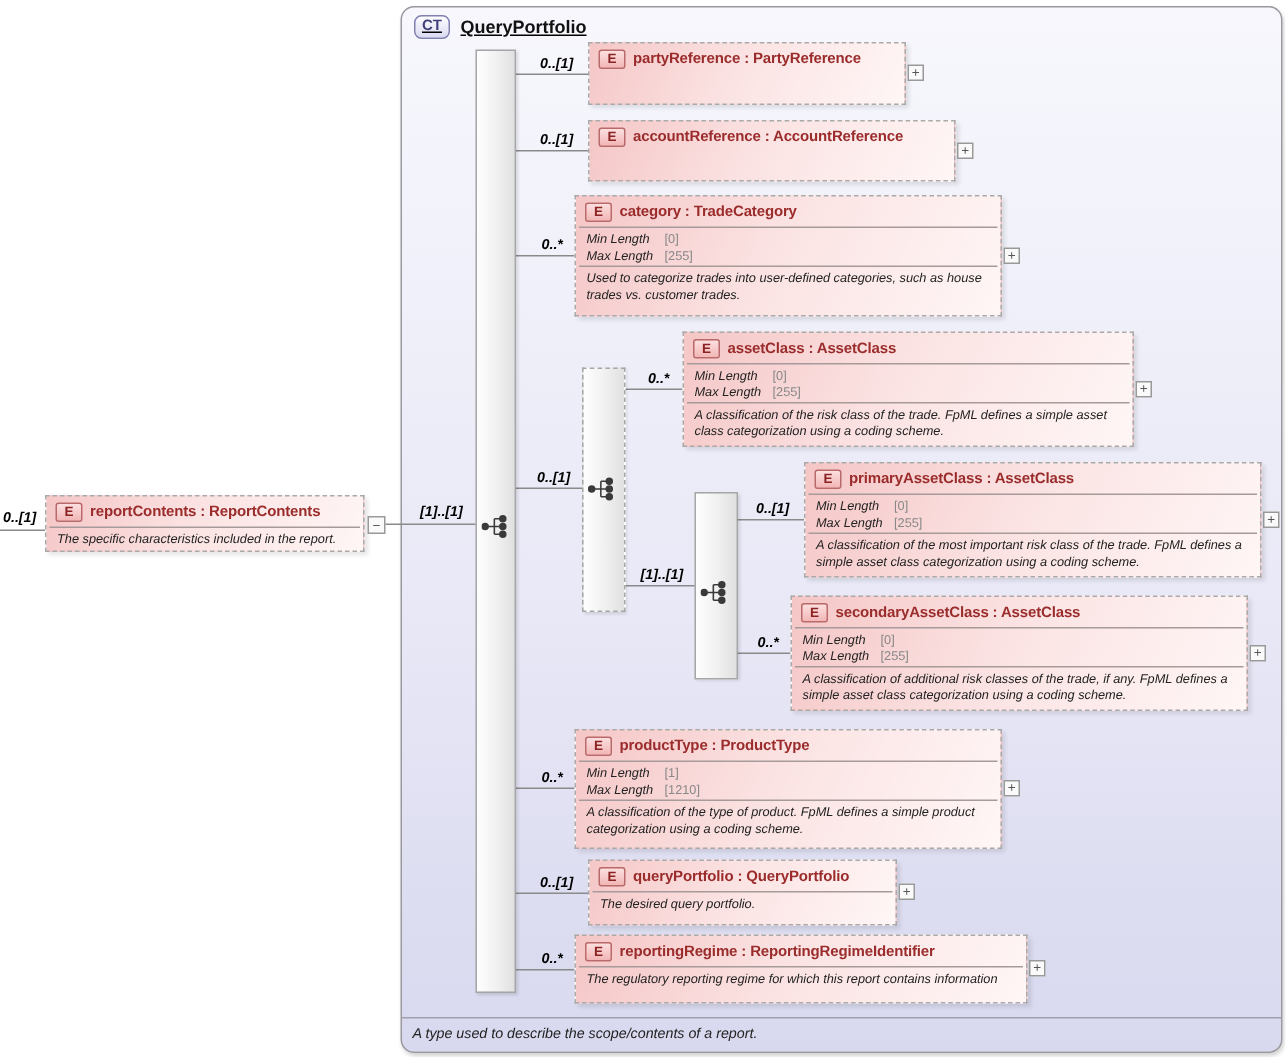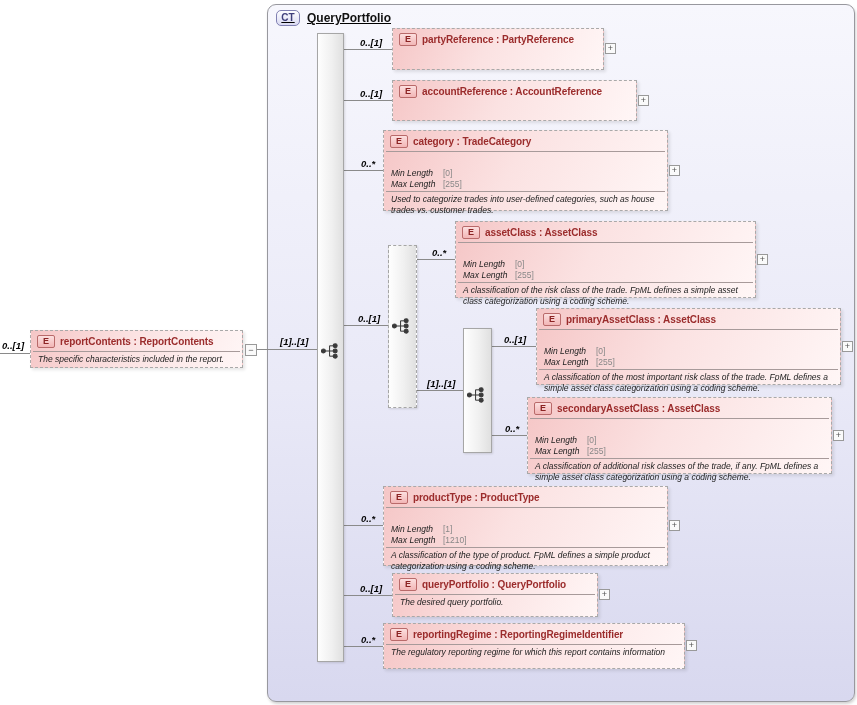--- a/index.html
+++ b/index.html
@@ -21,21 +21,21 @@
 
   
   .ebox{position:absolute;border:1px dashed #a9a9a9;box-sizing:border-box;
     background:linear-gradient(115deg,#f5c6c6 0%,#fbe2e2 45%,#fff6f6 100%);
     box-shadow:2px 2px 3px rgba(0,0,0,0.10);}
   .ebox-header{display:flex;align-items:center;gap:5px;padding:4px 6px 3px;overflow:hidden;}
   .e-badge{flex:0 0 auto;width:16px;height:11px;line-height:11px;text-align:center;
     font-size:9px;font-weight:bold;color:#8b2323;border:1px solid #b96a6a;border-radius:2px;
     background:linear-gradient(#fcdfdf,#f2b6b6);}
   .e-title{font-size:10px;font-weight:bold;color:#9b2c2c;white-space:nowrap;letter-spacing:-0.1px;text-align:center;}
-  .facets{border-top:1px solid #a79a9a;margin:0 2px;padding:16px 5px 2px;}
+  .facets{border-top:1px solid #a79a9a;margin:0 2px;padding:2px 5px 2px;}
   .facet-row{display:flex;line-height:10.5px;}
   .facet-label{font-size:8.5px;font-style:italic;color:#222;width:52px;flex:0 0 auto;}
   .facet-value{font-size:8.5px;color:#888;}
   .edesc{border-top:1px solid #a79a9a;margin:0 2px;padding:2px 5px 3px;
     font-size:8.5px;font-style:italic;color:#222;line-height:10.5px;overflow:hidden;}
   .edesc.nowrap{white-space:nowrap;}
   .togglebox{position:absolute;right:-13px;top:50%;margin-top:-6px;width:11px;height:11px;
     border:1px solid #999;background:#fafafa;color:#555;font-size:9px;line-height:9px;
     text-align:center;box-sizing:border-box;}
   .minus-standalone{position:absolute;width:12px;height:12px;border:1px solid #999;background:#fafafa;
@@ -54,20 +54,21 @@
 </head>
 <body>
 
 <div class="canvas">
 
   <div class="ct-container">
     <div class="ct-header">
       <span class="ct-badge">CT</span>
       <span class="ct-title">QueryPortfolio</span>
     </div>
+    <div class="ct-footer">A type used to describe the scope/contents of a report.</div>
   </div>
 
   <div class="hline" style="left:0px;top:353px;width:30px"></div>
   <div class="hline" style="left:256px;top:349px;width:61px"></div>
   <div class="hline" style="left:344px;top:49px;width:48px"></div>
   <div class="hline" style="left:344px;top:100px;width:48px"></div>
   <div class="hline" style="left:344px;top:170px;width:39px"></div>
   <div class="hline" style="left:344px;top:325px;width:44px"></div>
   <div class="hline" style="left:344px;top:525px;width:39px"></div>
   <div class="hline" style="left:344px;top:595px;width:48px"></div>

